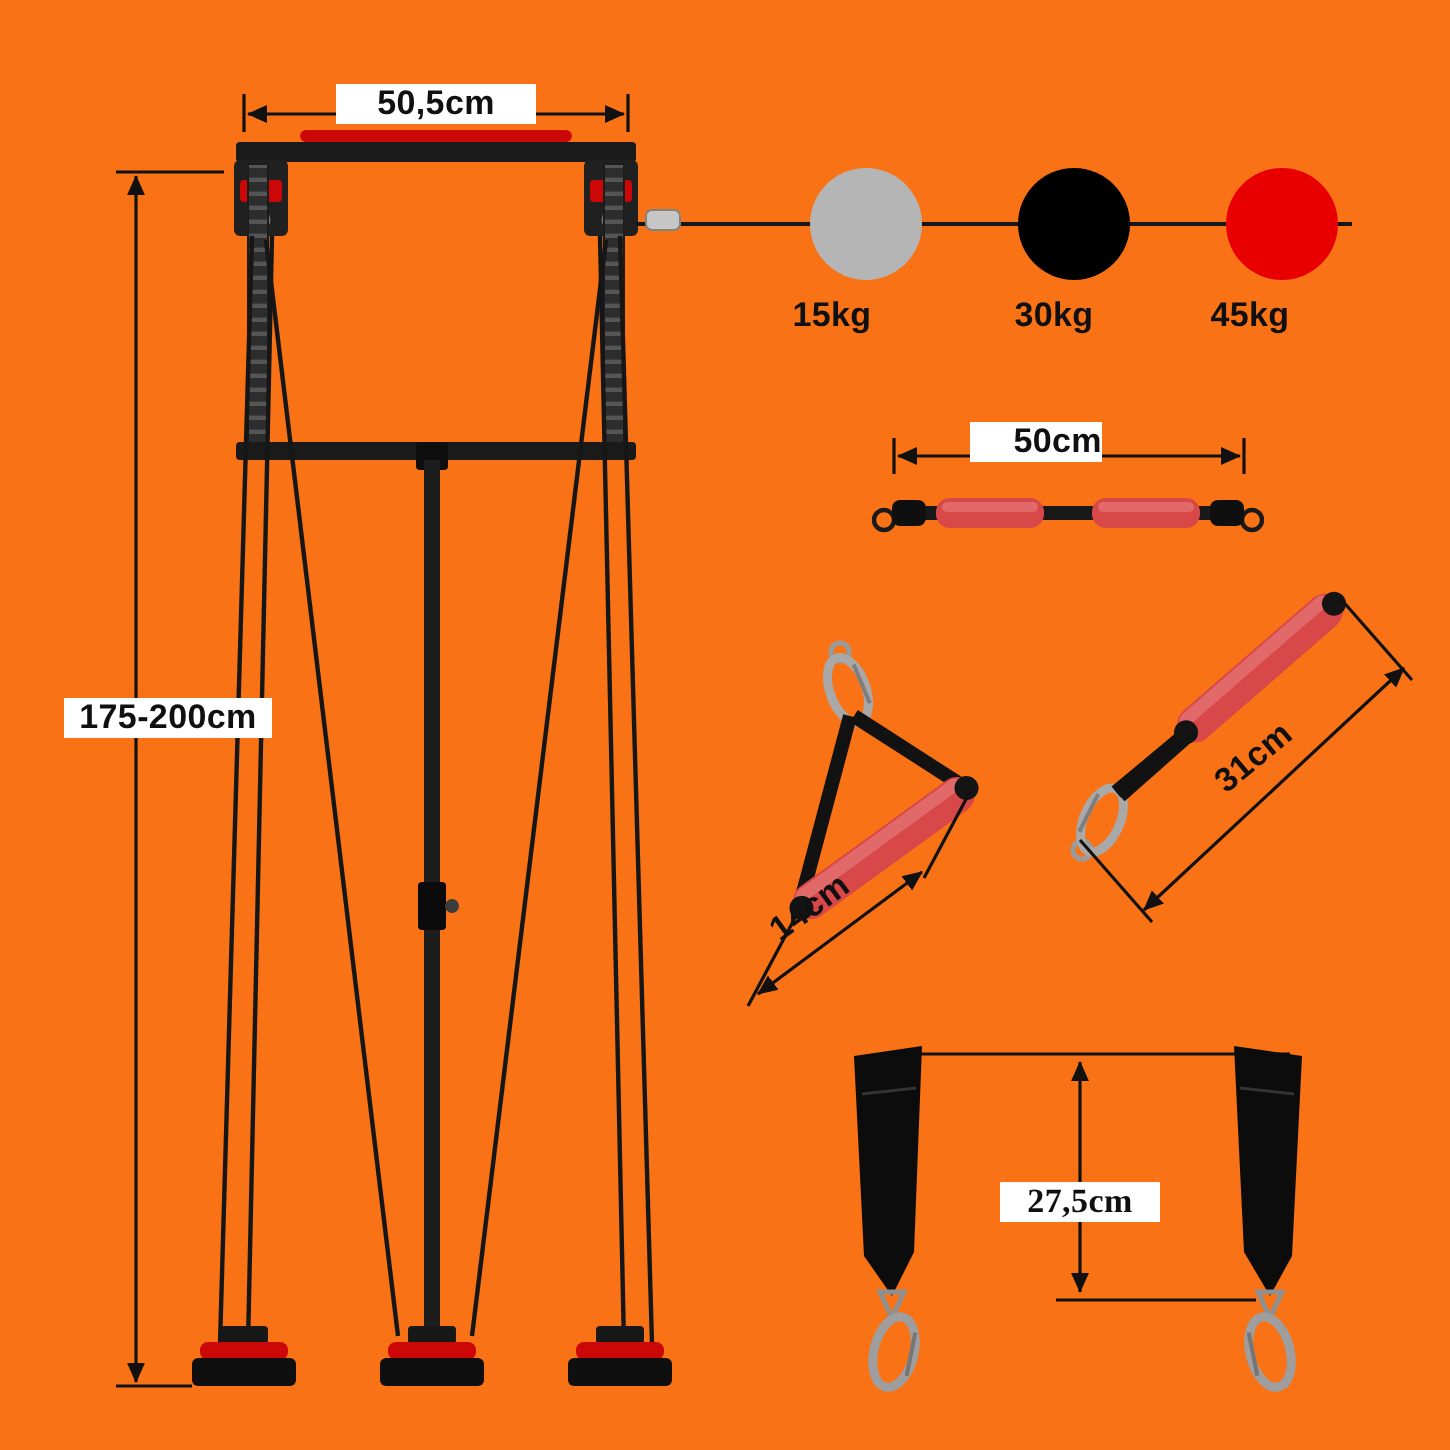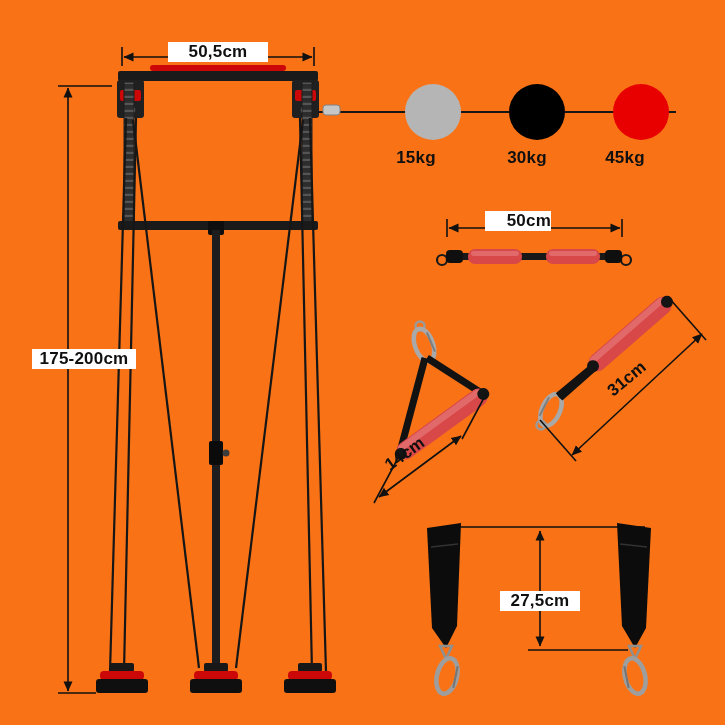--- a/index.html
+++ b/index.html
@@ -185,14 +185,14 @@
 
   <div class="lbl" style="left:384px;top:148px;width:64px;">15kg</div>
   <div class="lbl" style="left:495px;top:148px;width:64px;text-align:center;">30kg</div>
   <div class="lbl" style="left:593px;top:148px;width:64px;">45kg</div>
 
   <div class="lbl bg" style="left:485px;top:211px;width:66px;text-align:right;">50cm</div>
 
   <div class="lbl" style="left:368px;top:444px;width:74px;transform:rotate(-36deg);">14cm</div>
   <div class="lbl" style="left:592px;top:369px;width:70px;transform:rotate(-40deg);">31cm</div>
 
-  <div class="lbl bg" style="left:500px;top:591px;width:80px;">27,5cm</div>
+  <div class="lbl bg" style="left:500px;top:591px;width:80px;font-family:Liberation Serif, serif;">27,5cm</div>
 </div>
 
 </body></html>

